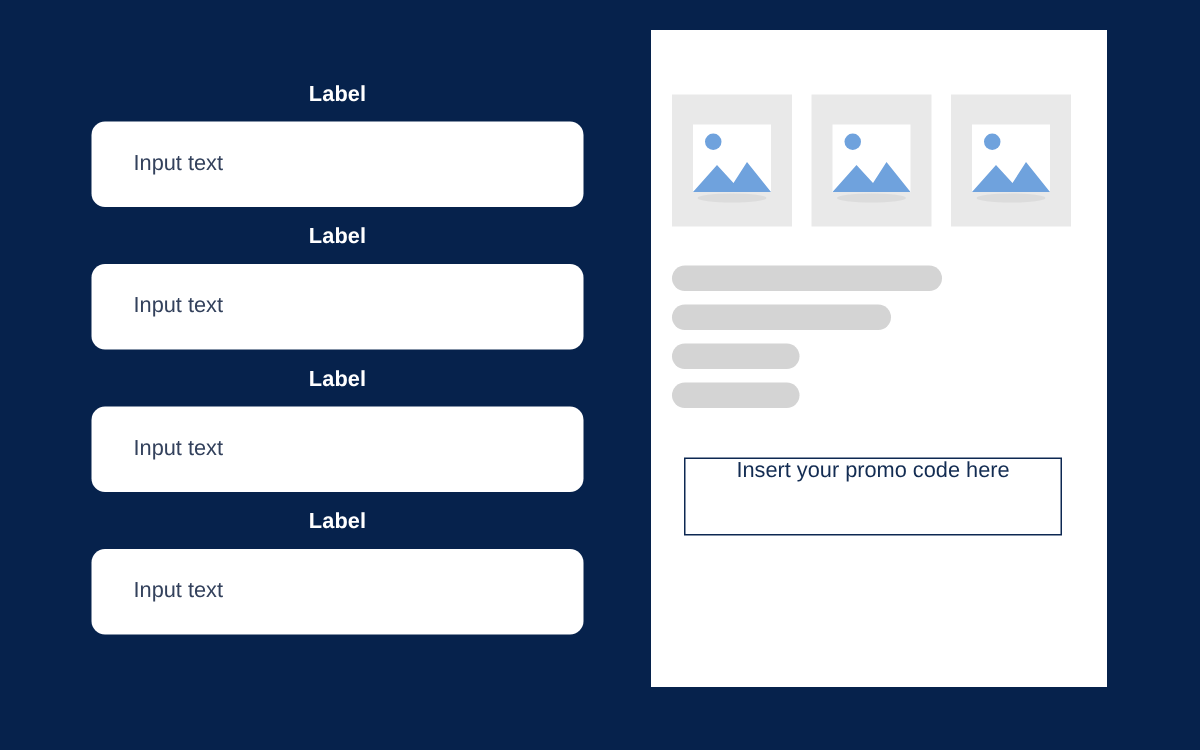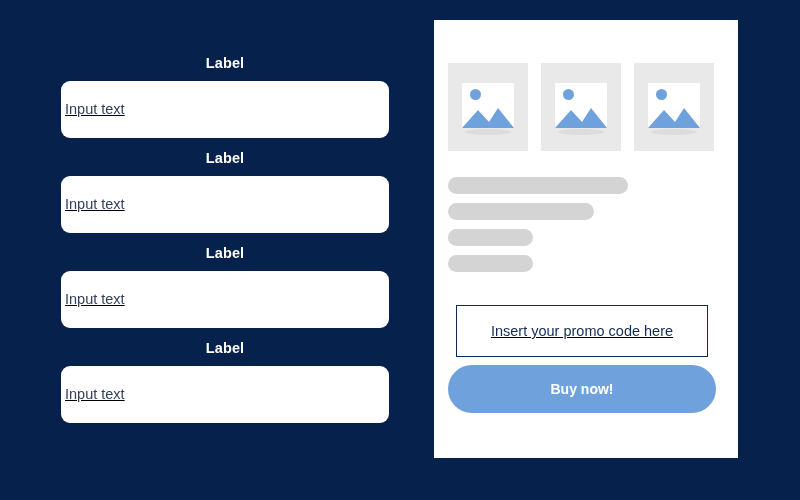--- a/index.html
+++ b/index.html
@@ -35,22 +35,21 @@
     line-height: 1.1;
   }
   .field-input {
     width: 328px;
     height: 57px;
     background: #ffffff;
     border-radius: 9px;
     box-sizing: border-box;
     display: flex;
     align-items: center;
-    padding-left: 4px;
-    text-decoration: underline;
+    padding-left: 28px;
   }
   .field-input-text {
     color: #33415c;
     font-size: 14.5px;
     line-height: 1;
   }
 
   
   #promo-card {
     position: absolute;
@@ -126,23 +125,21 @@
   
   #promo-input {
     position: absolute;
     left: 22px;
     top: 285px;
     width: 252px;
     height: 52px;
     border: 1.6px solid #0d2852;
     box-sizing: border-box;
     display: flex;
-    align-items: center;
     justify-content: center;
-    text-decoration: underline;
   }
   #promo-input-text {
     color: #132c52;
     font-size: 14.5px;
   }
 
   
   #buy-button {
     position: absolute;
     left: 14px;
@@ -237,17 +234,14 @@
     <div class="skel-bar" style="width:180px"></div>
     <div class="skel-bar" style="width:146px"></div>
     <div class="skel-bar" style="width:85px"></div>
     <div class="skel-bar" style="width:85px"></div>
   </div>
 
   <div id="promo-input">
     <span id="promo-input-text">Insert your promo code here</span>
   </div>
 
-  <div id="buy-button">
-    <span id="buy-button-label">Buy now!</span>
-  </div>
 
 </div>
 
 </body></html>

